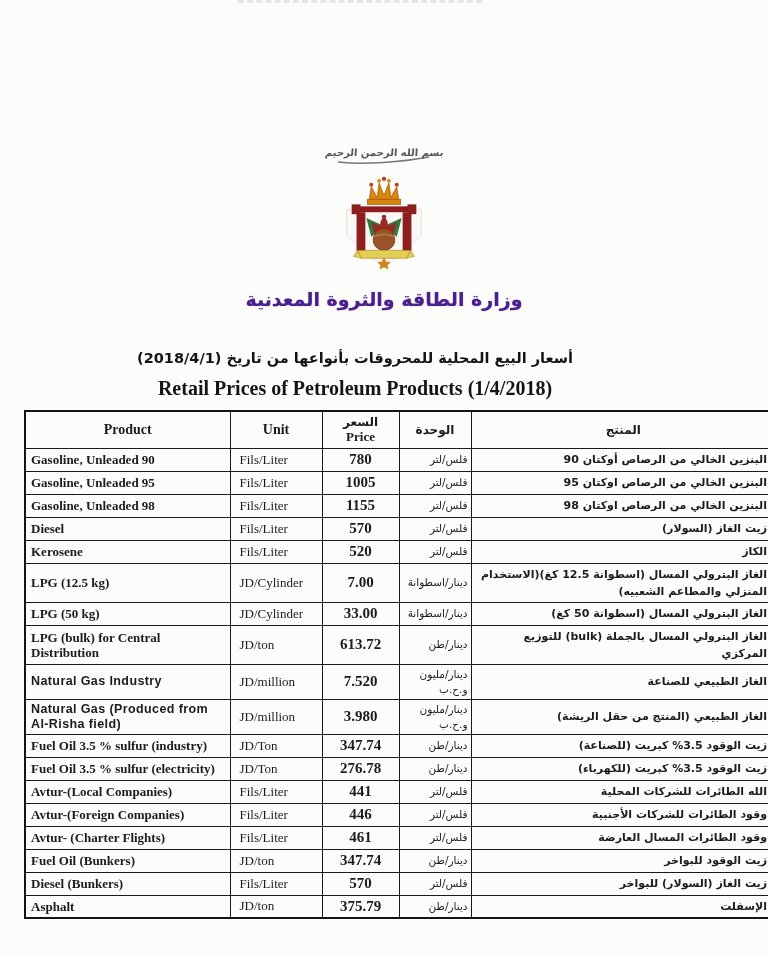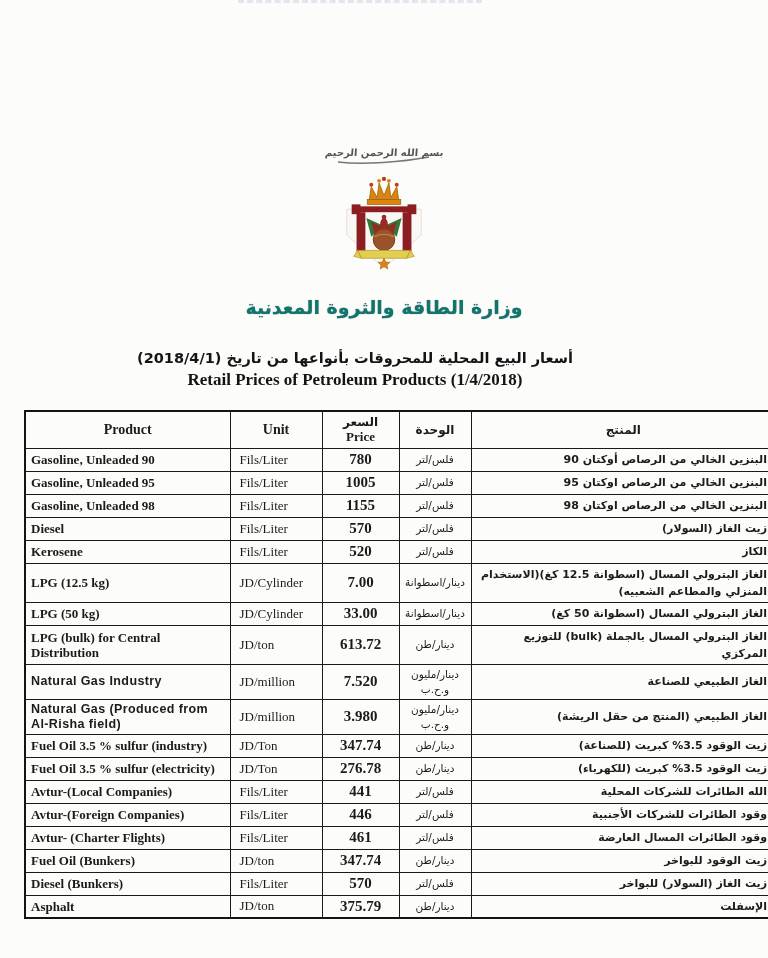--- a/index.html
+++ b/index.html
@@ -21,35 +21,35 @@
     display:inline-block;
     font-family:"DejaVu Sans", sans-serif;
     font-size:10px; font-weight:bold; color:#555;
     transform:skewX(-4deg);
   }
   .bismillah-swash {
     display:block; margin:-4px auto 0 auto; width:96px; height:8px;
   }
   .crest { margin:2px auto 0 auto; display:block; width:112px; height:98px; }
   .ministry-name {
-    margin-top:24px;
-    font-family:"DejaVu Sans", sans-serif;
-    font-size:19px; font-weight:bold; color:#0f766e;
+    margin-top:16px;
+    font-family:"DejaVu Sans", sans-serif;
+    font-size:19px; font-weight:bold; color:#4c1d95;
     text-shadow:0 0 1px #777;
     letter-spacing:0px;
   }
   .titles { position:absolute; top:350px; left:0; width:710px; text-align:center; }
   .title-ar {
     font-family:"DejaVu Sans", sans-serif;
     font-size:14.5px; font-weight:bold; color:#141414; direction:rtl;
   }
   .title-en {
-    margin-top:4px;
-    font-family:"Liberation Serif", serif;
-    font-size:17px; font-weight:bold; color:#141414;
+    margin-top:11px;
+    font-family:"Liberation Serif", serif;
+    font-size:20px; font-weight:bold; color:#141414;
   }
   table.prices {
     position:absolute; top:410px; left:24px; width:751px;
     border-collapse:collapse;
     border:2px solid #141414;
     table-layout:fixed;
   }
   col.c-product { width:205px; }
   col.c-unit    { width:92px; }
   col.c-price   { width:77px; }
@@ -71,21 +71,21 @@
   td.td-unit {
     font-family:"Liberation Serif", serif;
     font-size:13px; text-align:left; padding:2px 2px 2px 9px;
   }
   td.td-price {
     font-family:"Liberation Serif", serif;
     font-size:15px; font-weight:bold; text-align:center; padding:2px;
   }
   td.td-unit-ar {
     font-family:"DejaVu Sans", sans-serif;
-    font-size:10.5px; text-align:center; direction:rtl;
+    font-size:10.5px; direction:rtl;
     padding:2px 3px; line-height:15px;
   }
   td.td-prod-ar {
     font-family:"DejaVu Sans", sans-serif;
     font-size:11px; font-weight:bold; text-align:right; direction:rtl;
     padding:2px 8px 2px 4px; line-height:17px;
   }
 </style>
 </head>
 <body>

